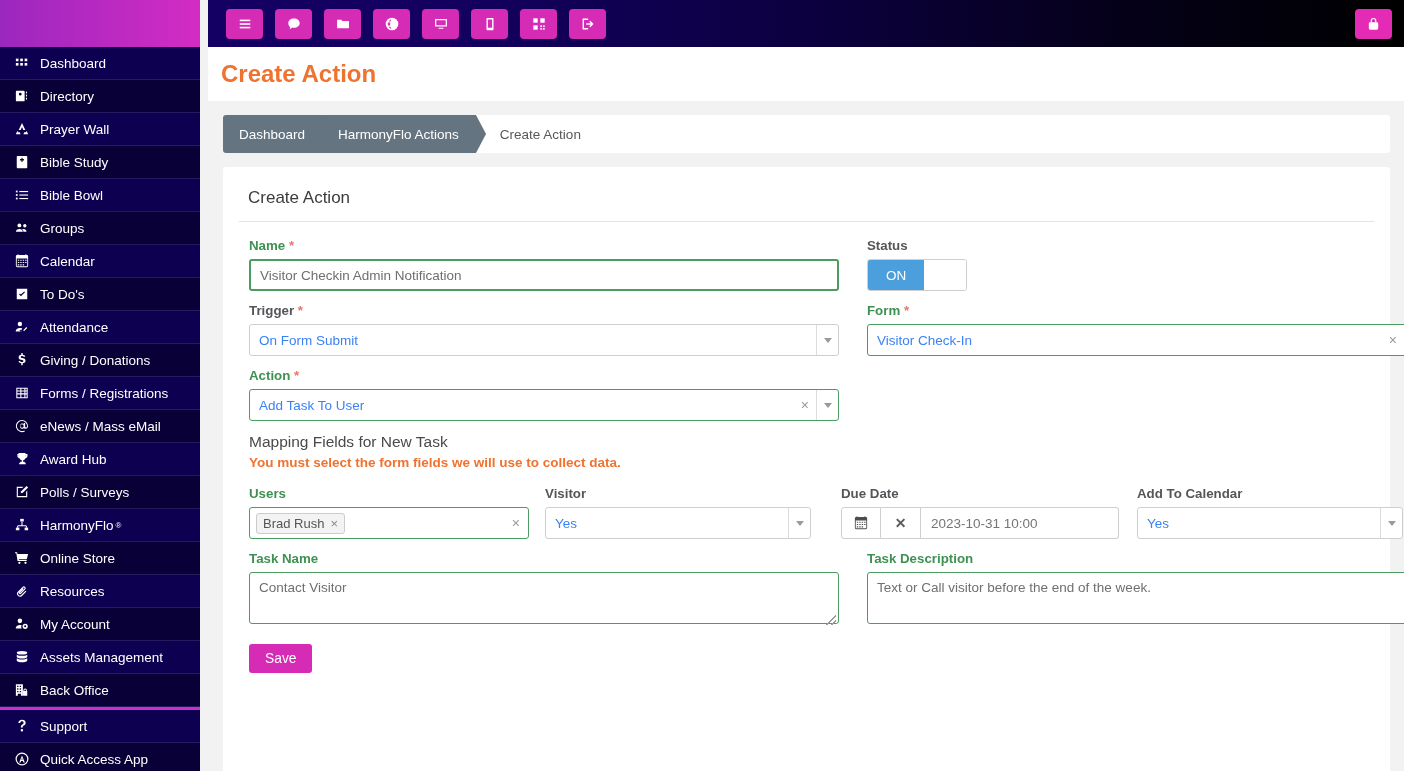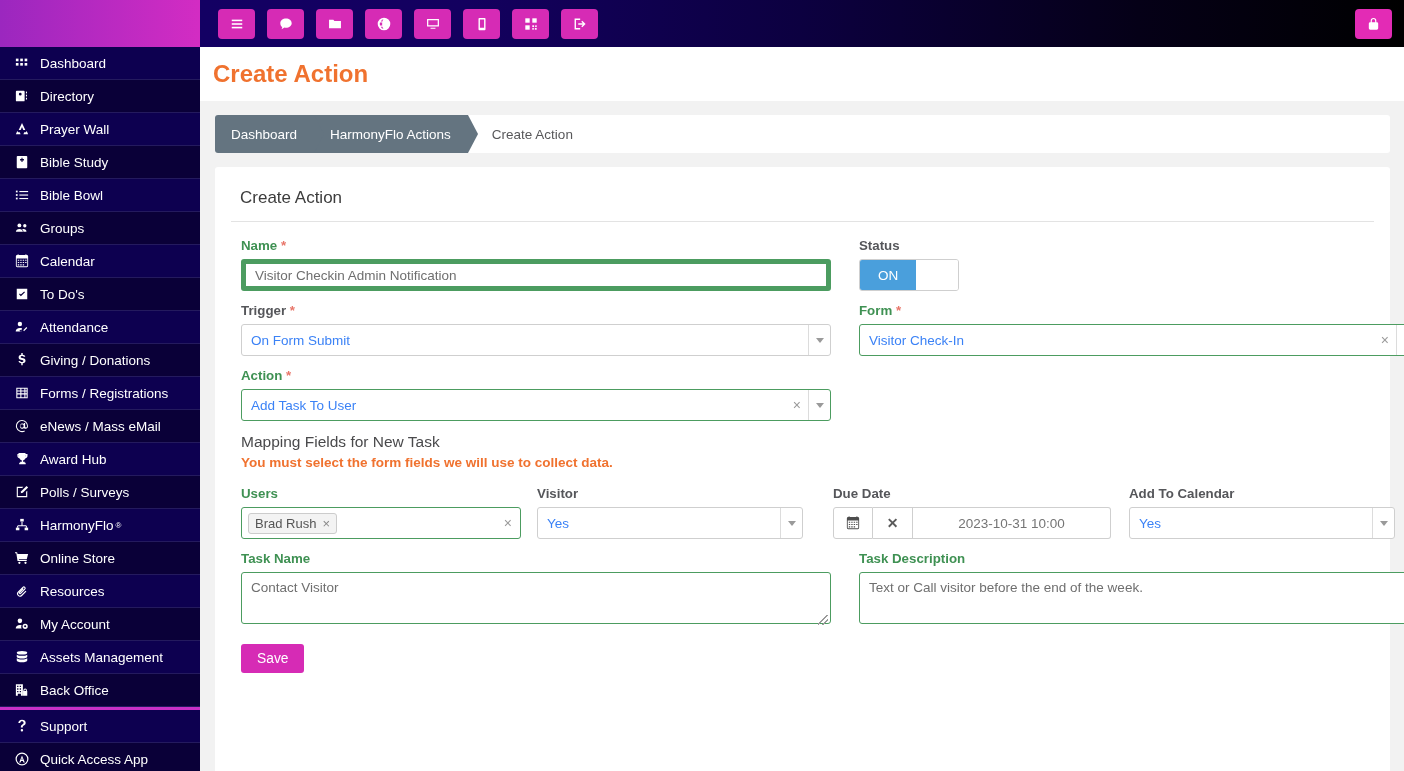--- a/index.html
+++ b/index.html
@@ -42,21 +42,21 @@
     display: inline-flex; align-items: center; justify-content: center;
     font-size: 13px; color: #fff; margin-right: 7px;
   }
   .nav-item.dark { background: #0a0038; }
   .nav-sep {
     height: 3px; background: #c930c7;
   }
   .nav-item .sup { font-size: 8px; vertical-align: super; margin-left: 2px;}
 
   
-  #right { flex: 1 1 auto; display: flex; flex-direction: column; min-width: 0;}
+  #right { flex: 1 1 auto; display: flex; flex-direction: column; min-width: 0; margin-left: 8px;}
 
   #topbar {
     height: 47px; flex: 0 0 47px;
     background: linear-gradient(to right, #130063 0%, #13005f 22%, #0c0040 50%, #050017 78%, #000000 100%);
     display: flex; align-items: center;
     padding: 0 12px 0 18px;
     position: relative;
   }
   .tb-btn {
     width: 37px; height: 30px; margin-right: 12px;
@@ -161,21 +161,21 @@
     font-weight: bold;
     margin-bottom: 6px;
   }
   label.fl.green { color: #3f9153; }
   label.fl.grey  { color: #55565a; }
   .req { color: #e8766a; font-weight: bold; }
 
   .inp {
     width: 100%;
     height: 32px;
-    border: 5px solid #4d7c0f;
+    border: 2px solid #4d7c0f;
     border-radius: 3px;
     background: #ffffff;
     font-size: 13.5px;
     color: #0f766e;
     padding: 0 9px;
     font-family: "Liberation Sans", sans-serif;
     outline: none;
   }
   .inp.green { border-color: #4c9c60; }
   .inp::placeholder { color: #6f6f6f; opacity: 1; }
@@ -267,21 +267,20 @@
   .dinp {
     flex: 1 1 auto;
     border: 1px solid #cfcfcf;
     border-left: none;
     border-radius: 0 3px 3px 0;
     font-size: 13.5px;
     color: #8d8d8d;
     padding: 12px 10px;
     outline: none;
     font-family: "Liberation Sans", sans-serif;
-    text-align: center;
   }
 
   
   .toggle {
     width: 100px; height: 32px;
     border: 1px solid #cfcfcf;
     border-radius: 3px;
     display: flex;
     overflow: hidden;
     cursor: pointer;

